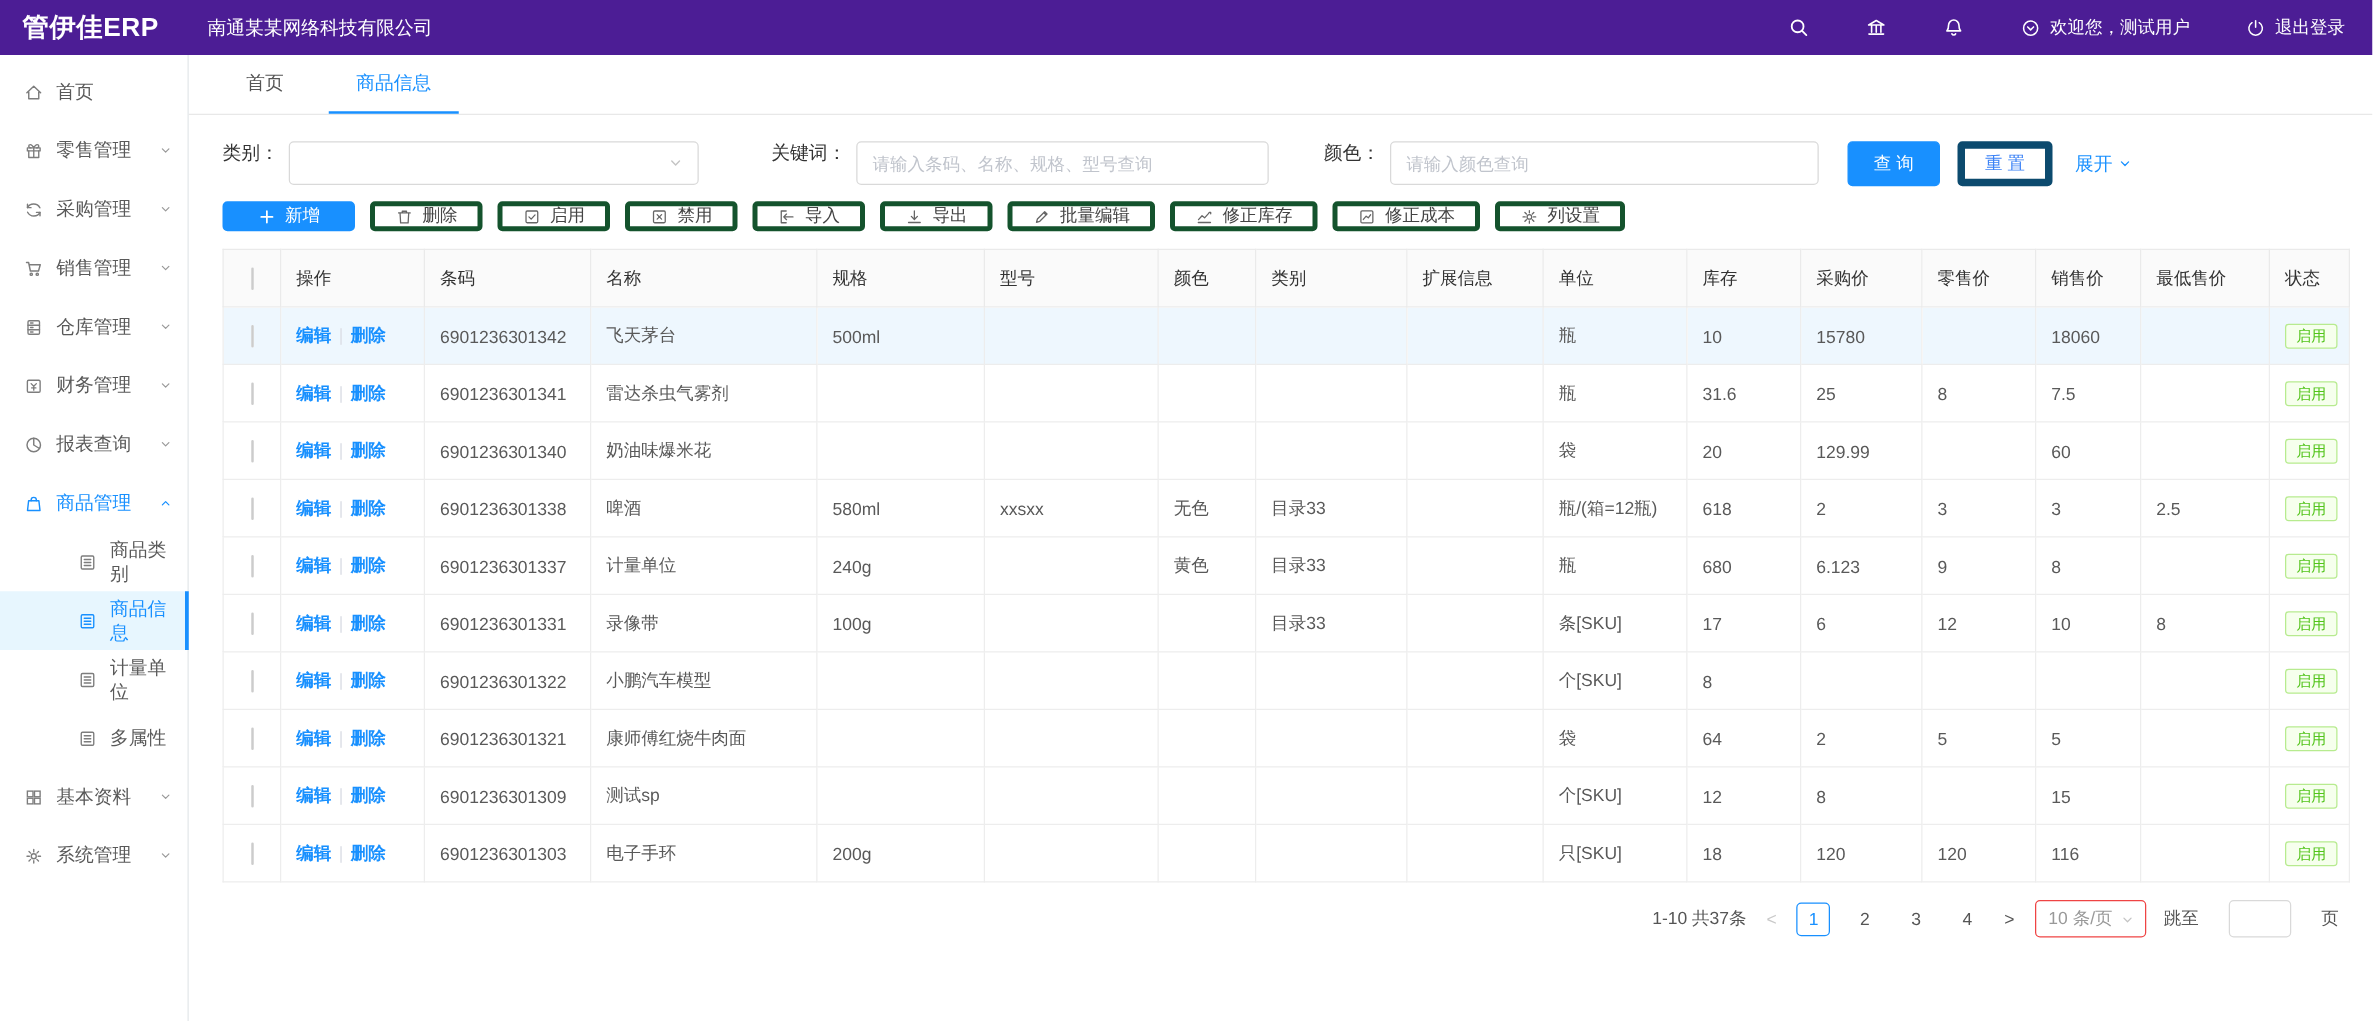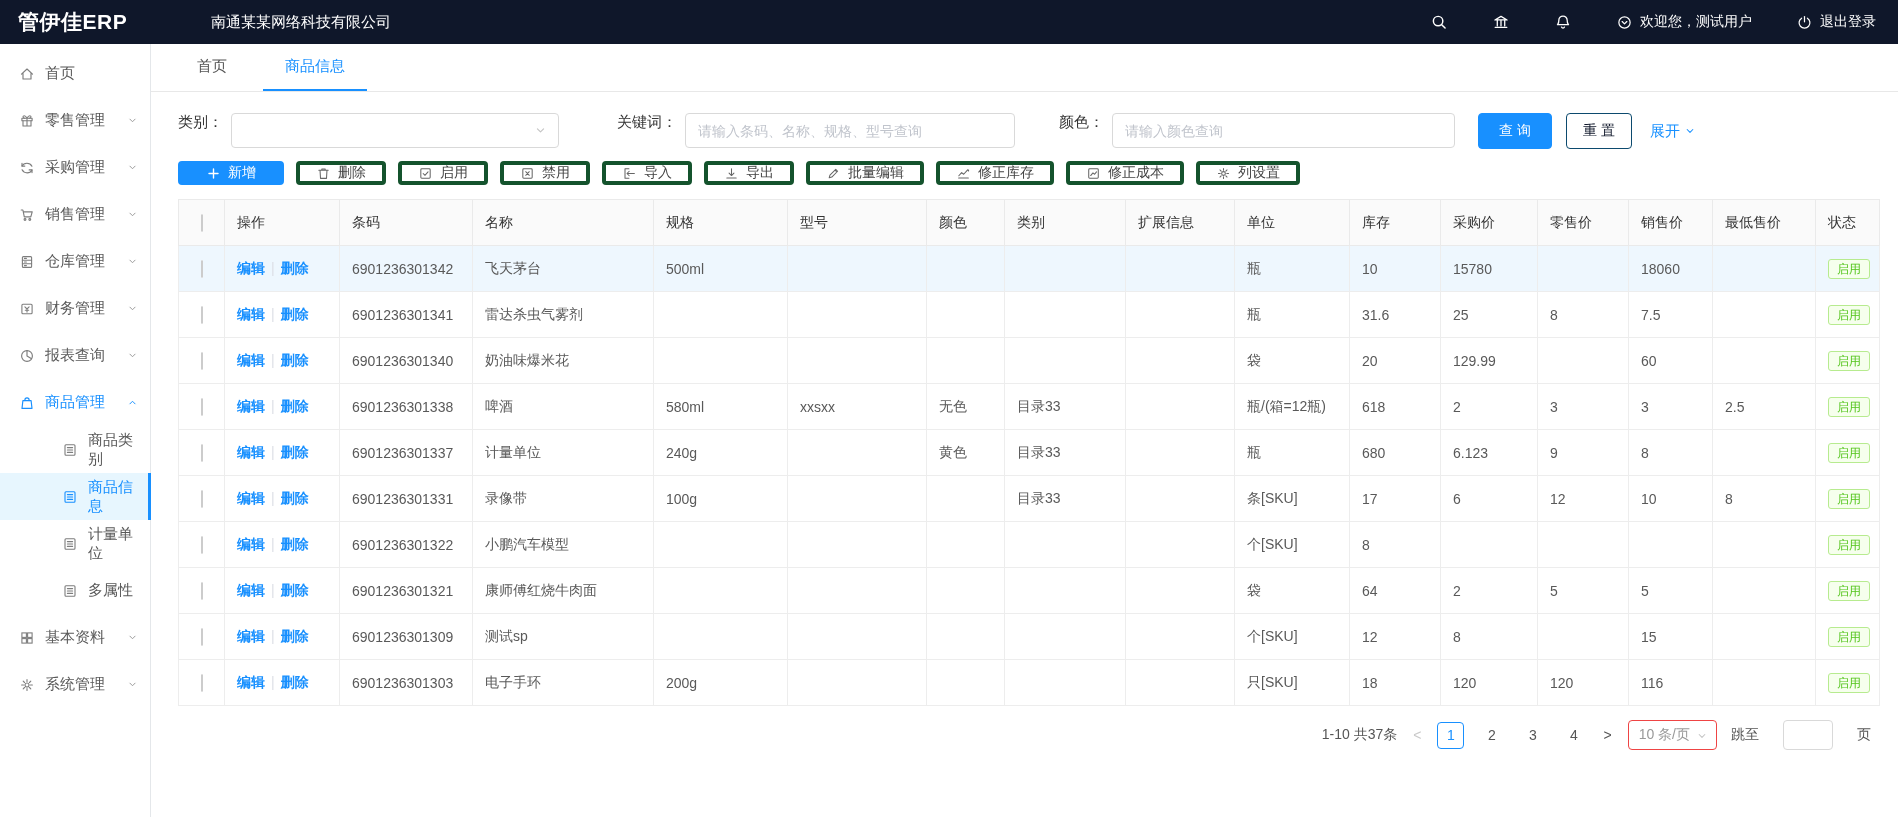--- a/index.html
+++ b/index.html
@@ -1,21 +1,21 @@
 <!DOCTYPE html>
 <html><head>
 <meta charset="utf-8">
 <style>
   * { margin:0; padding:0; box-sizing:border-box; }
   html,body { width:1898px; height:817px; overflow:hidden; background:#fff;
     font-family:"Liberation Sans","DejaVu Sans",sans-serif; color:#333; }
   .page { width:1898px; height:817px; display:flex; flex-direction:column; background:#fff; }
 
   
-  .topbar { height:44px; background:#0f172a; display:flex; align-items:center; color:#fff; flex:0 0 44px;gap:45px; }
+  .topbar { height:44px; background:#4c1d95; display:flex; align-items:center; color:#fff; flex:0 0 44px; }
   .logo { width:152px; padding-left:18px; font-size:21px; font-weight:bold; letter-spacing:.5px; white-space:nowrap; }
   .company { font-size:15px; margin-left:14px; }
   .topbar-right { margin-left:auto; display:flex; align-items:center; padding-right:22px; }
   .tb-icon { display:flex; align-items:center; margin-left:44px; cursor:pointer; }
   .tb-icon svg { width:18px; height:18px; }
   .tb-group { display:flex; align-items:center; gap:7px; margin-left:44px; font-size:14px; cursor:pointer; white-space:nowrap; }
   .tb-group svg { width:17px; height:17px; }
 
   
   .body { flex:1; display:flex; min-height:0; }
@@ -50,21 +50,21 @@
     background:#fff; cursor:pointer; margin-right:58px; }
   .select-box .chev { position:absolute; right:11px; top:10px; width:13px; height:13px; color:#c4c4c4; }
   .f-input { height:35px; border:1px solid #d9d9d9; border-radius:4px; padding:0 12px; font-size:14px;
     color:#333; outline:none; font-family:inherit; }
   .f-input::placeholder { color:#c0c4cc; }
   .kw-input { width:330px; margin-right:44px; }
   .color-input { width:343px; margin-right:23px; }
   .btn { height:36px; border-radius:4px; font-size:14px; display:inline-flex; align-items:center;
     justify-content:center; cursor:pointer; font-family:inherit; }
   .btn-primary { background:#1890ff; border:1px solid #1890ff; color:#fff; padding:0 20px; letter-spacing:4px; padding-right:16px;}
-  .btn-plain { background:#fff; border:1px solid #0c4a6e; color:#0f172a; padding:0 16px; letter-spacing:4px; padding-right:12px; margin-left:14px; }
+  .btn-plain { background:#fff; border:6px solid #0c4a6e; color:#3b82f6; padding:0 16px; letter-spacing:4px; padding-right:12px; margin-left:14px; }
   .expand-link { color:#1890ff; font-size:15px; margin-left:18px; display:flex; align-items:center; gap:4px; cursor:pointer; }
   .expand-link svg { width:12px; height:12px; }
 
   .toolbar { display:flex; align-items:center; margin-top:12px; gap:12px; }
   .t-btn { height:24px; border-radius:4px; border:4px solid #14532d; background:#fff; color:#444;
     font-size:14px; display:inline-flex; align-items:center; gap:7px; padding:0 16px; cursor:pointer; font-family:inherit; }
   .t-btn svg { width:15px; height:15px; color:#666; }
   .t-btn.primary { background:#1890ff; border-color:#1890ff; color:#fff; padding:0 24px; }
   .t-btn.primary svg { color:#fff; }
 

